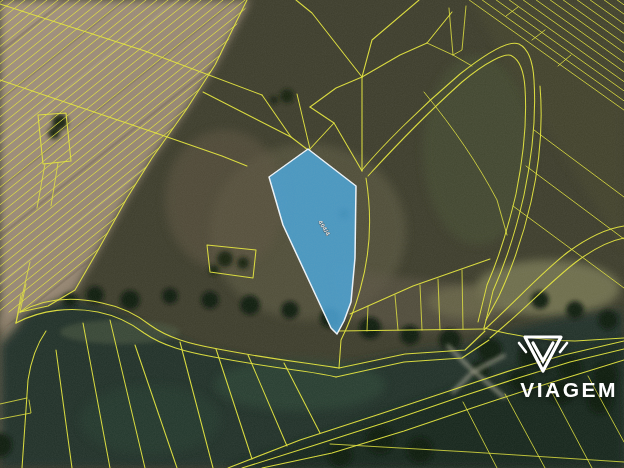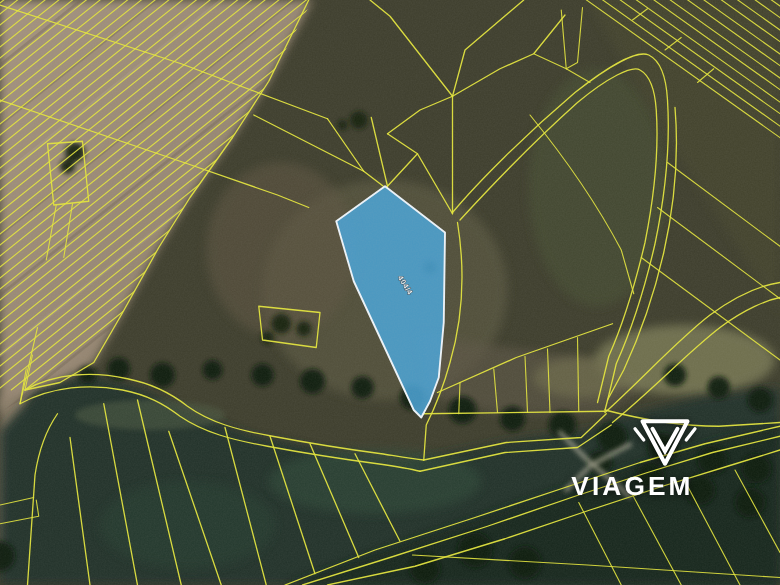--- a/index.html
+++ b/index.html
@@ -6,21 +6,21 @@
   #stage{position:relative;width:624px;height:468px;overflow:hidden;font-family:"Liberation Sans",sans-serif;background:#3e3e2d;}
   #stage svg{position:absolute;inset:0;display:block;}
   
   .cad{fill:none;stroke:var(--cadastral-line,#e4e53b);stroke-width:1.05;stroke-linejoin:round;stroke-linecap:round;opacity:.95;}
   .cad.thin{stroke-width:.9;opacity:.9;}
   .plow{stroke:#6b5f4f;stroke-width:2.2;opacity:.35;}
   .plow.lt{stroke:#b9aa95;opacity:.25;stroke-width:3;}
   .parcel{fill:var(--parcel-fill,#49a4d9);fill-opacity:.85;stroke:var(--parcel-stroke,#edf4fa);stroke-width:1.5;stroke-linejoin:round;}
   .parcel-label{font-size:6px;font-weight:bold;fill:#e9edf0;letter-spacing:.4px;paint-order:stroke;stroke:#32434e;stroke-width:.7px;}
   
-  #watermark{position:absolute;right:17px;bottom:66px;width:150px;text-align:left;color:var(--watermark-color,#fff);
+  #watermark{position:absolute;right:6px;bottom:66px;width:150px;text-align:right;color:var(--watermark-color,#fff);
     filter:drop-shadow(0 1px 3px rgba(0,0,0,.6));user-select:none;}
   #watermark .brand{font-size:21px;font-weight:bold;letter-spacing:2.5px;margin-top:3px;}
   #watermark svg{position:static;display:block;margin:0 auto;}
 </style>
 </head>
 <body>
 
 <div id="stage">
 <svg viewBox="0 0 624 468" aria-hidden="true">
   <defs>

